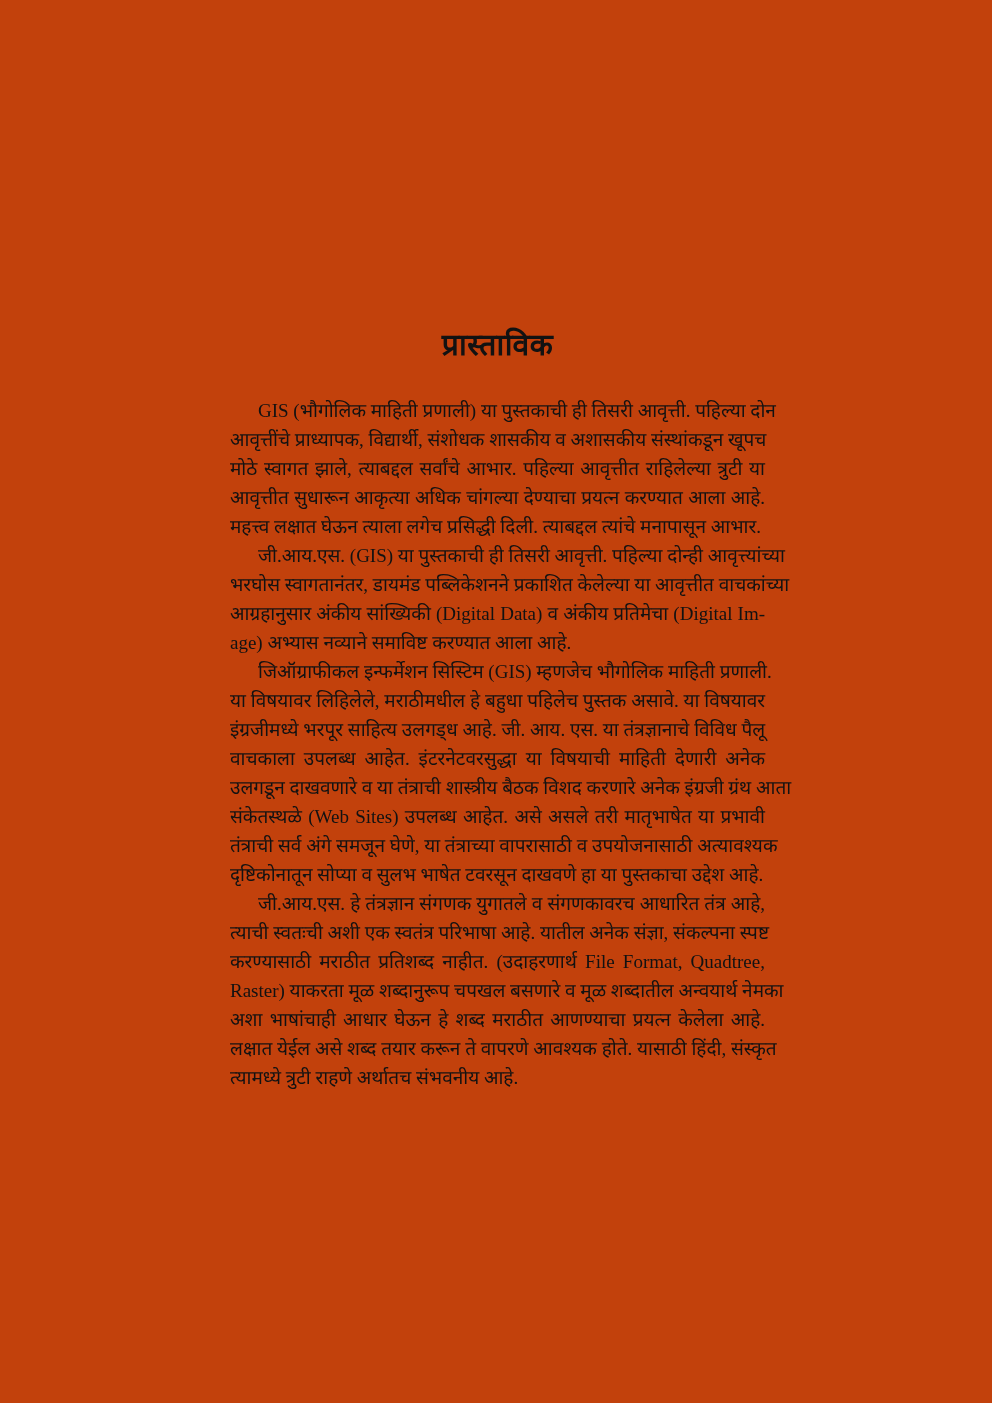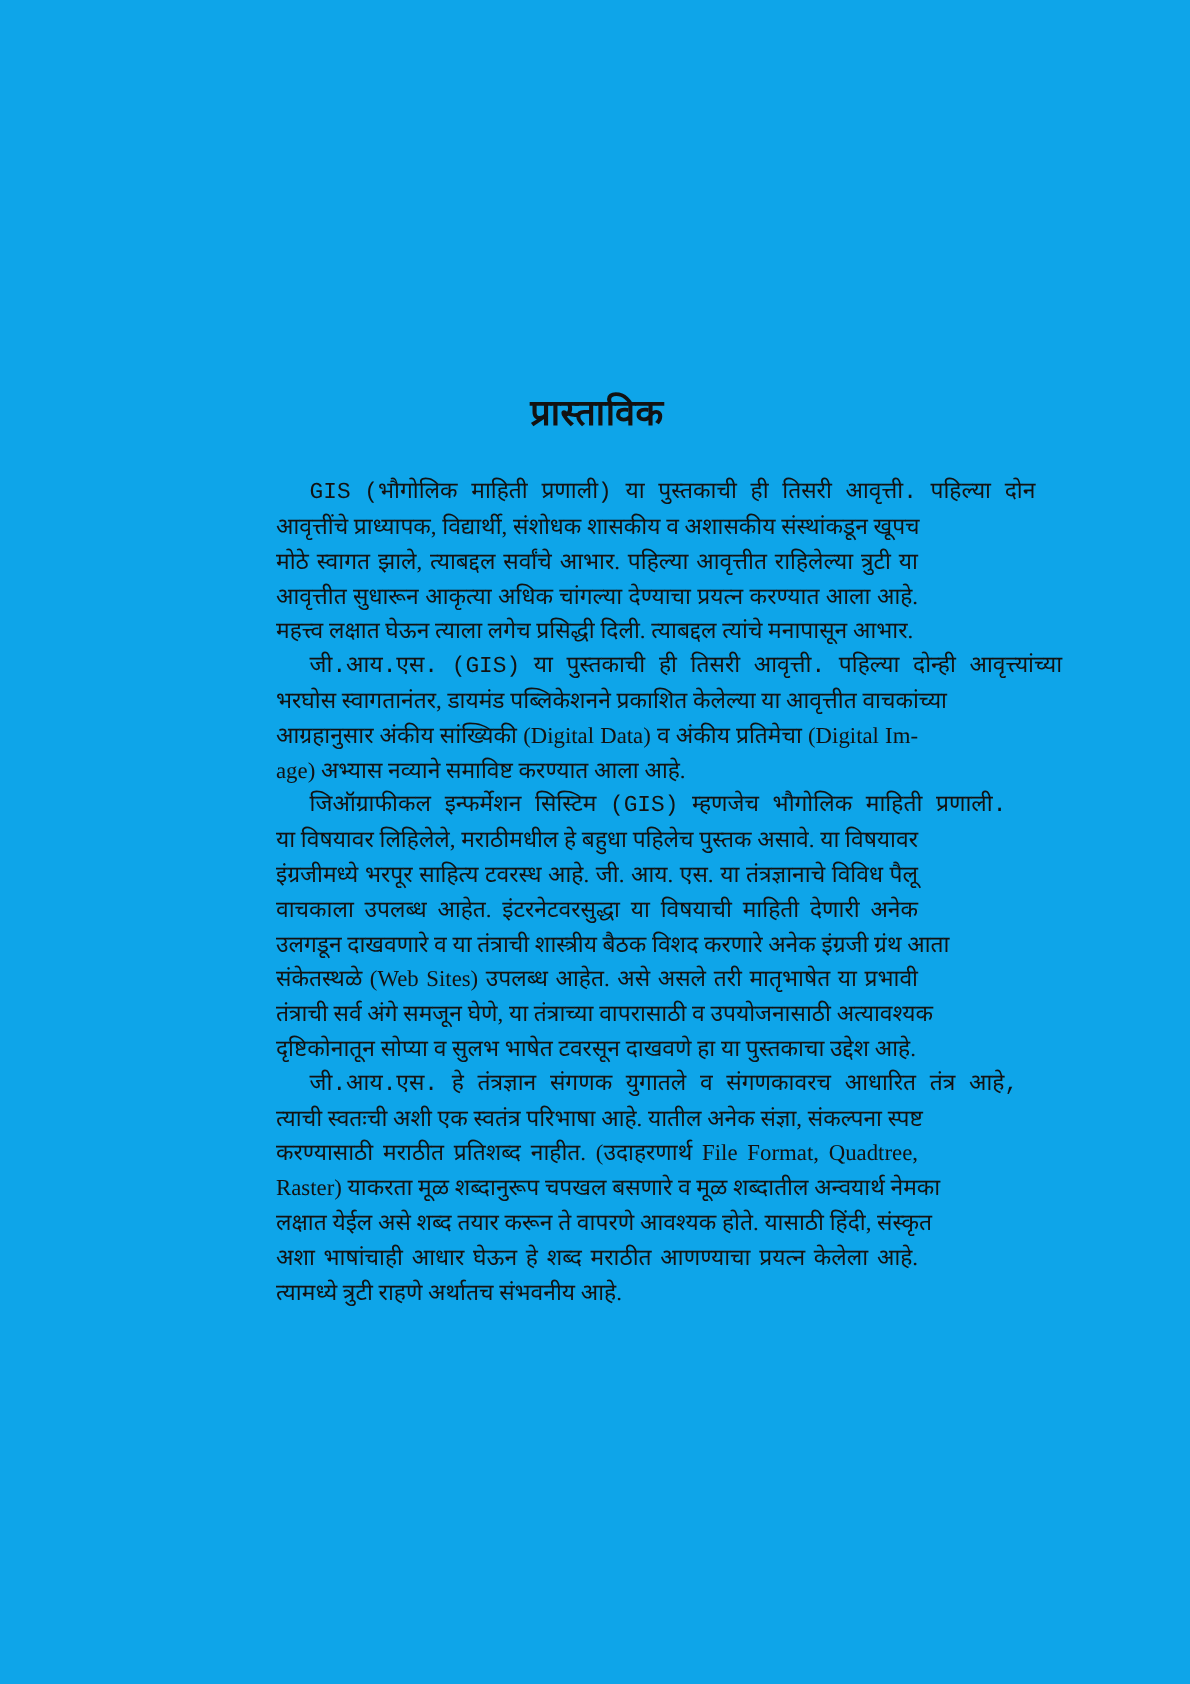--- a/index.html
+++ b/index.html
@@ -4,21 +4,21 @@
 <style>
   html, body {
     margin: 0;
     padding: 0;
     background: #e8e8e8;
   }
   .page {
     position: relative;
     width: 992px;
     height: 1403px;
-    background: #0ea5e9;
+    background: #c2410c;
     overflow: hidden;
     font-family: "Liberation Serif", "DejaVu Serif", serif;
     color: #121212;
   }
   .title {
     position: absolute;
     top: 324px;
     left: 230px;
     width: 535px;
     text-align: center;
@@ -41,21 +41,20 @@
     height: 29px;
     line-height: 29px;
     font-size: 19px;
     white-space: nowrap;
     overflow: visible;
     text-align: justify;
     text-align-last: justify;
   }
   .line.first {
     text-indent: 28px;
-    font-family: Liberation Mono, monospace;
   }
   .line.last {
     text-align-last: left;
   }
 </style>
 </head>
 <body>
 
 <div class="page">
   <div class="title">प्रास्ताविक</div>
@@ -69,30 +68,30 @@
       </div>
       <div class="paragraph">
         <div class="line first">जी.आय.एस. (GIS) या पुस्तकाची ही तिसरी आवृत्ती. पहिल्या दोन्ही आवृत्त्यांच्या</div>
         <div class="line">भरघोस स्वागतानंतर, डायमंड पब्लिकेशनने प्रकाशित केलेल्या या आवृत्तीत वाचकांच्या</div>
         <div class="line">आग्रहानुसार अंकीय सांख्यिकी (Digital Data) व अंकीय प्रतिमेचा (Digital Im-</div>
         <div class="line last">age) अभ्यास नव्याने समाविष्ट करण्यात आला आहे.</div>
       </div>
       <div class="paragraph">
         <div class="line first">जिऑग्राफीकल इन्फर्मेशन सिस्टिम (GIS) म्हणजेच भौगोलिक माहिती प्रणाली.</div>
         <div class="line">या विषयावर लिहिलेले, मराठीमधील हे बहुधा पहिलेच पुस्तक असावे. या विषयावर</div>
-        <div class="line">इंग्रजीमध्ये भरपूर साहित्य टवरस्ध आहे. जी. आय. एस. या तंत्रज्ञानाचे विविध पैलू</div>
+        <div class="line">इंग्रजीमध्ये भरपूर साहित्य उलगड्ध आहे. जी. आय. एस. या तंत्रज्ञानाचे विविध पैलू</div>
         <div class="line">वाचकाला उपलब्ध आहेत. इंटरनेटवरसुद्धा या विषयाची माहिती देणारी अनेक</div>
         <div class="line">उलगडून दाखवणारे व या तंत्राची शास्त्रीय बैठक विशद करणारे अनेक इंग्रजी ग्रंथ आता</div>
         <div class="line">संकेतस्थळे (Web Sites) उपलब्ध आहेत. असे असले तरी मातृभाषेत या प्रभावी</div>
         <div class="line">तंत्राची सर्व अंगे समजून घेणे, या तंत्राच्या वापरासाठी व उपयोजनासाठी अत्यावश्यक</div>
         <div class="line last">दृष्टिकोनातून सोप्या व सुलभ भाषेत टवरसून दाखवणे हा या पुस्तकाचा उद्देश आहे.</div>
       </div>
       <div class="paragraph">
         <div class="line first">जी.आय.एस. हे तंत्रज्ञान संगणक युगातले व संगणकावरच आधारित तंत्र आहे,</div>
         <div class="line">त्याची स्वतःची अशी एक स्वतंत्र परिभाषा आहे. यातील अनेक संज्ञा, संकल्पना स्पष्ट</div>
         <div class="line">करण्यासाठी मराठीत प्रतिशब्द नाहीत. (उदाहरणार्थ File Format, Quadtree,</div>
         <div class="line">Raster) याकरता मूळ शब्दानुरूप चपखल बसणारे व मूळ शब्दातील अन्वयार्थ नेमका</div>
+        <div class="line">अशा भाषांचाही आधार घेऊन हे शब्द मराठीत आणण्याचा प्रयत्न केलेला आहे.</div>
         <div class="line">लक्षात येईल असे शब्द तयार करून ते वापरणे आवश्यक होते. यासाठी हिंदी, संस्कृत</div>
-        <div class="line">अशा भाषांचाही आधार घेऊन हे शब्द मराठीत आणण्याचा प्रयत्न केलेला आहे.</div>
         <div class="line last">त्यामध्ये त्रुटी राहणे अर्थातच संभवनीय आहे.</div>
       </div>
     </div>
 </div>
 
 </body></html>

